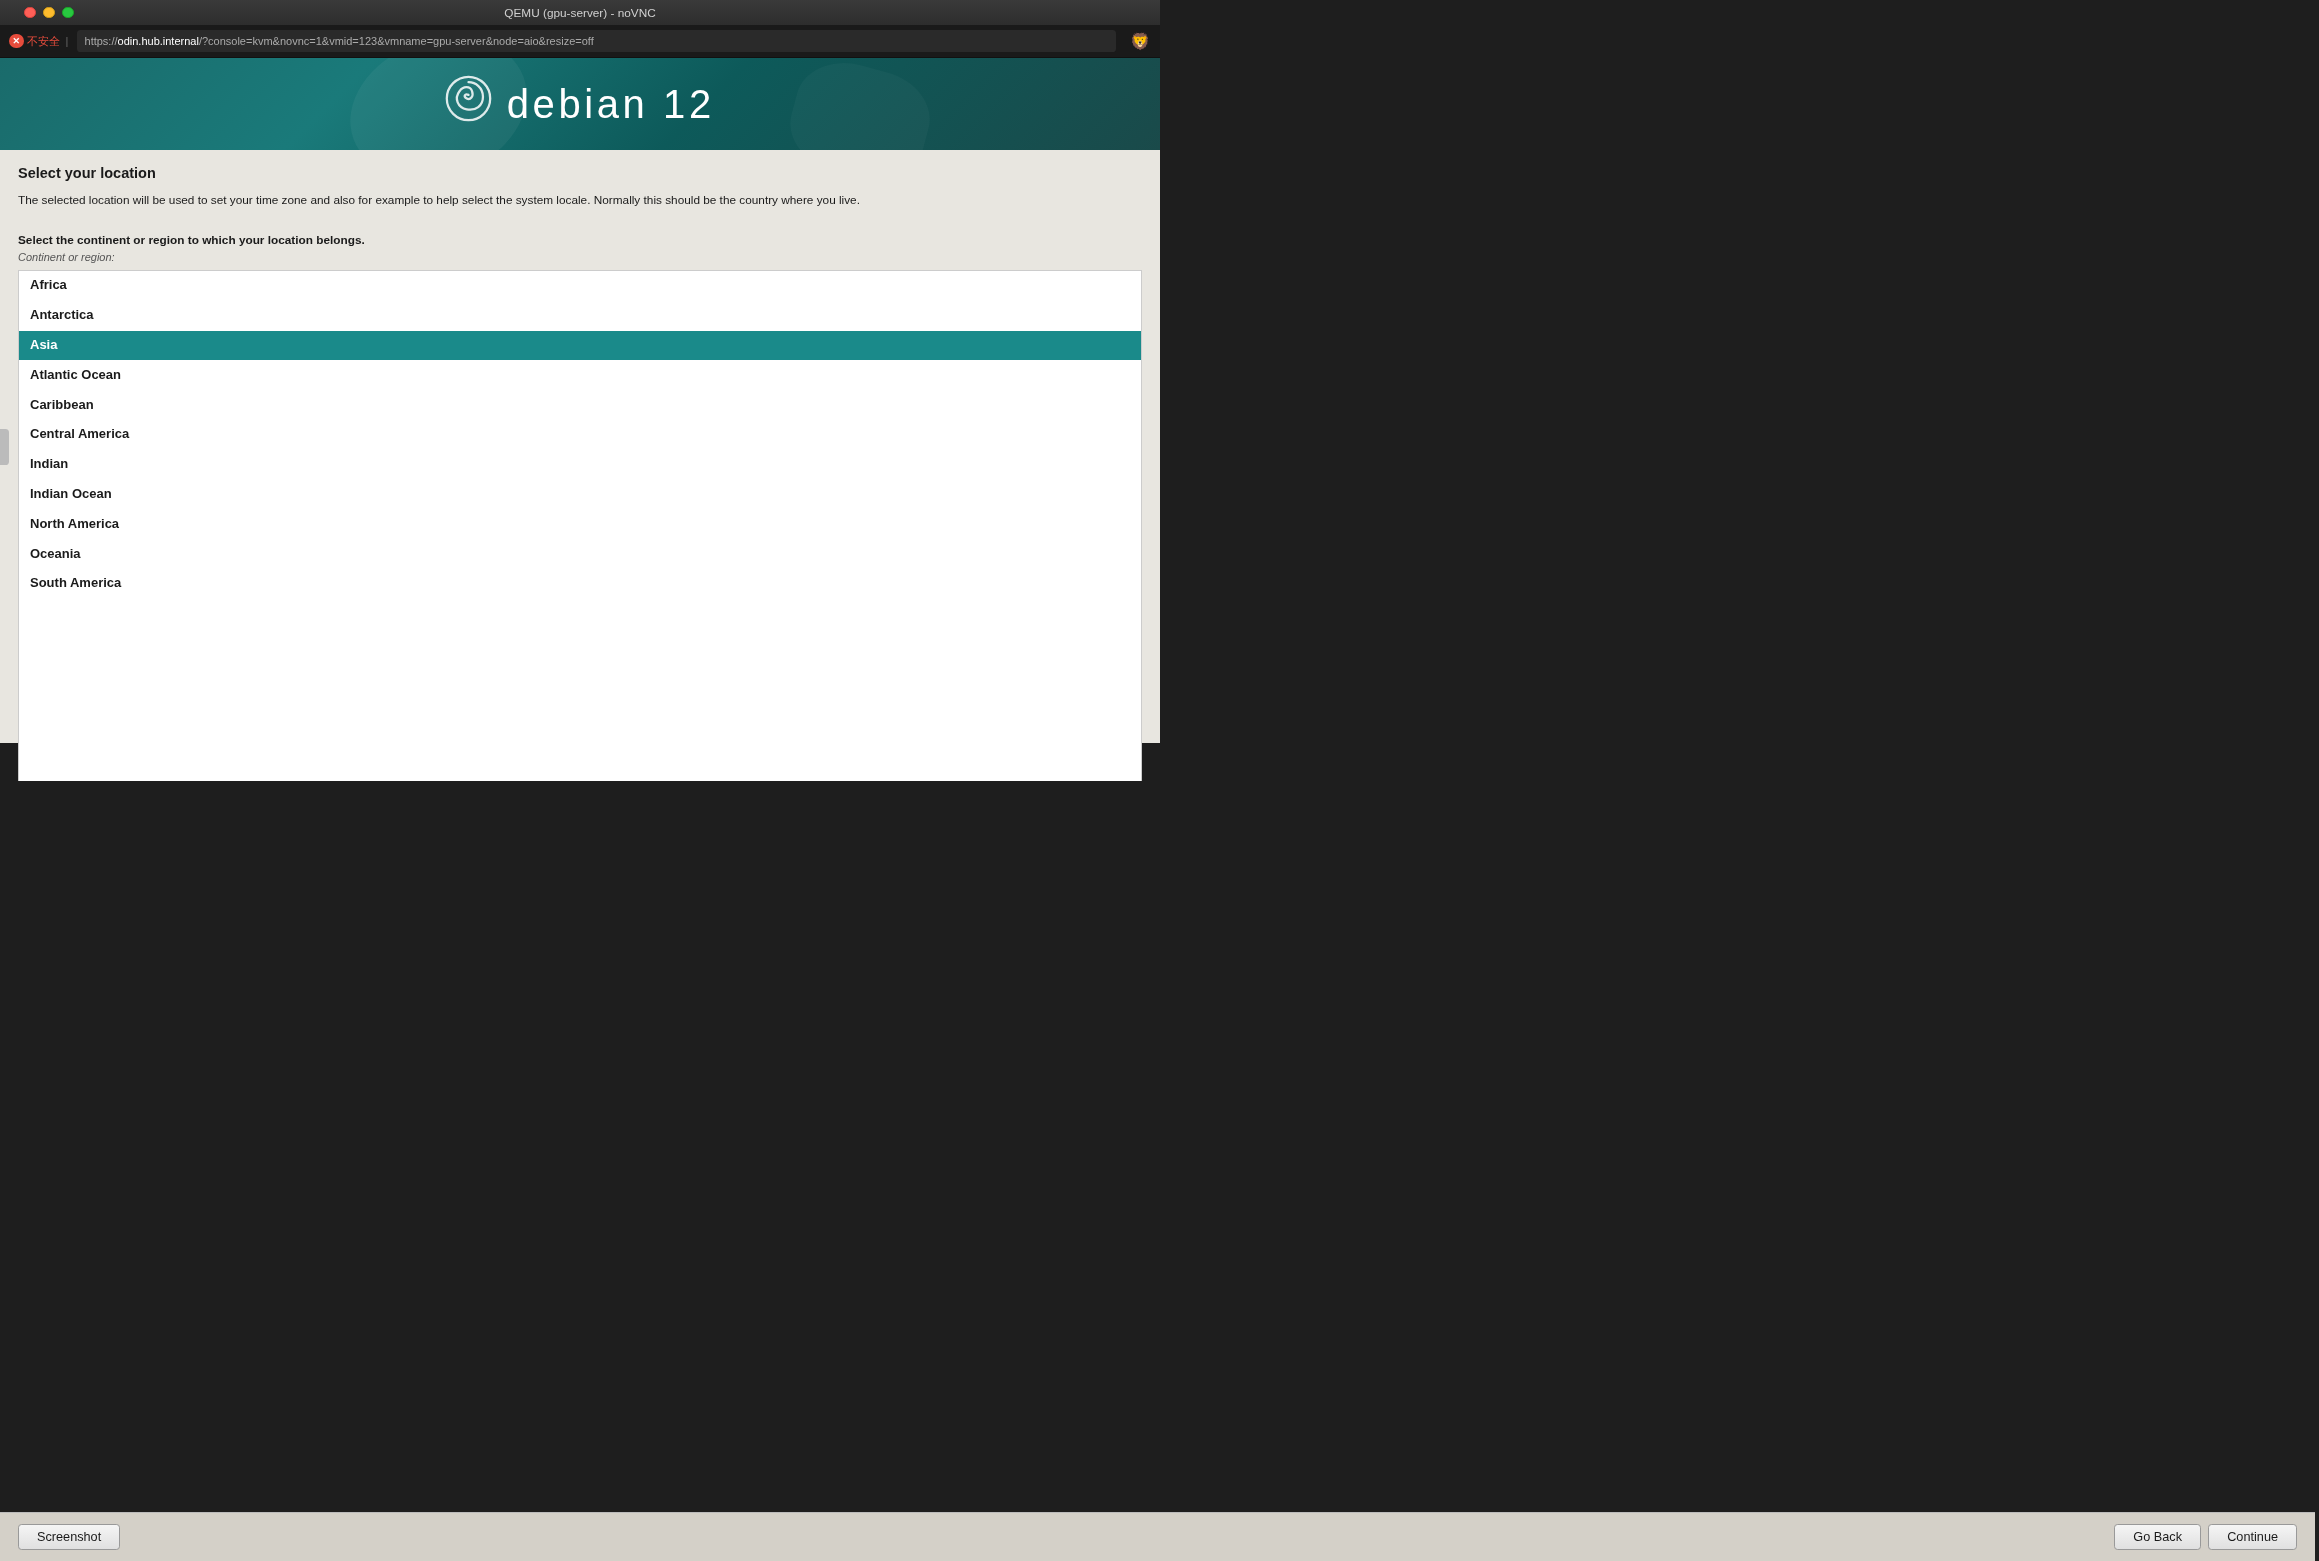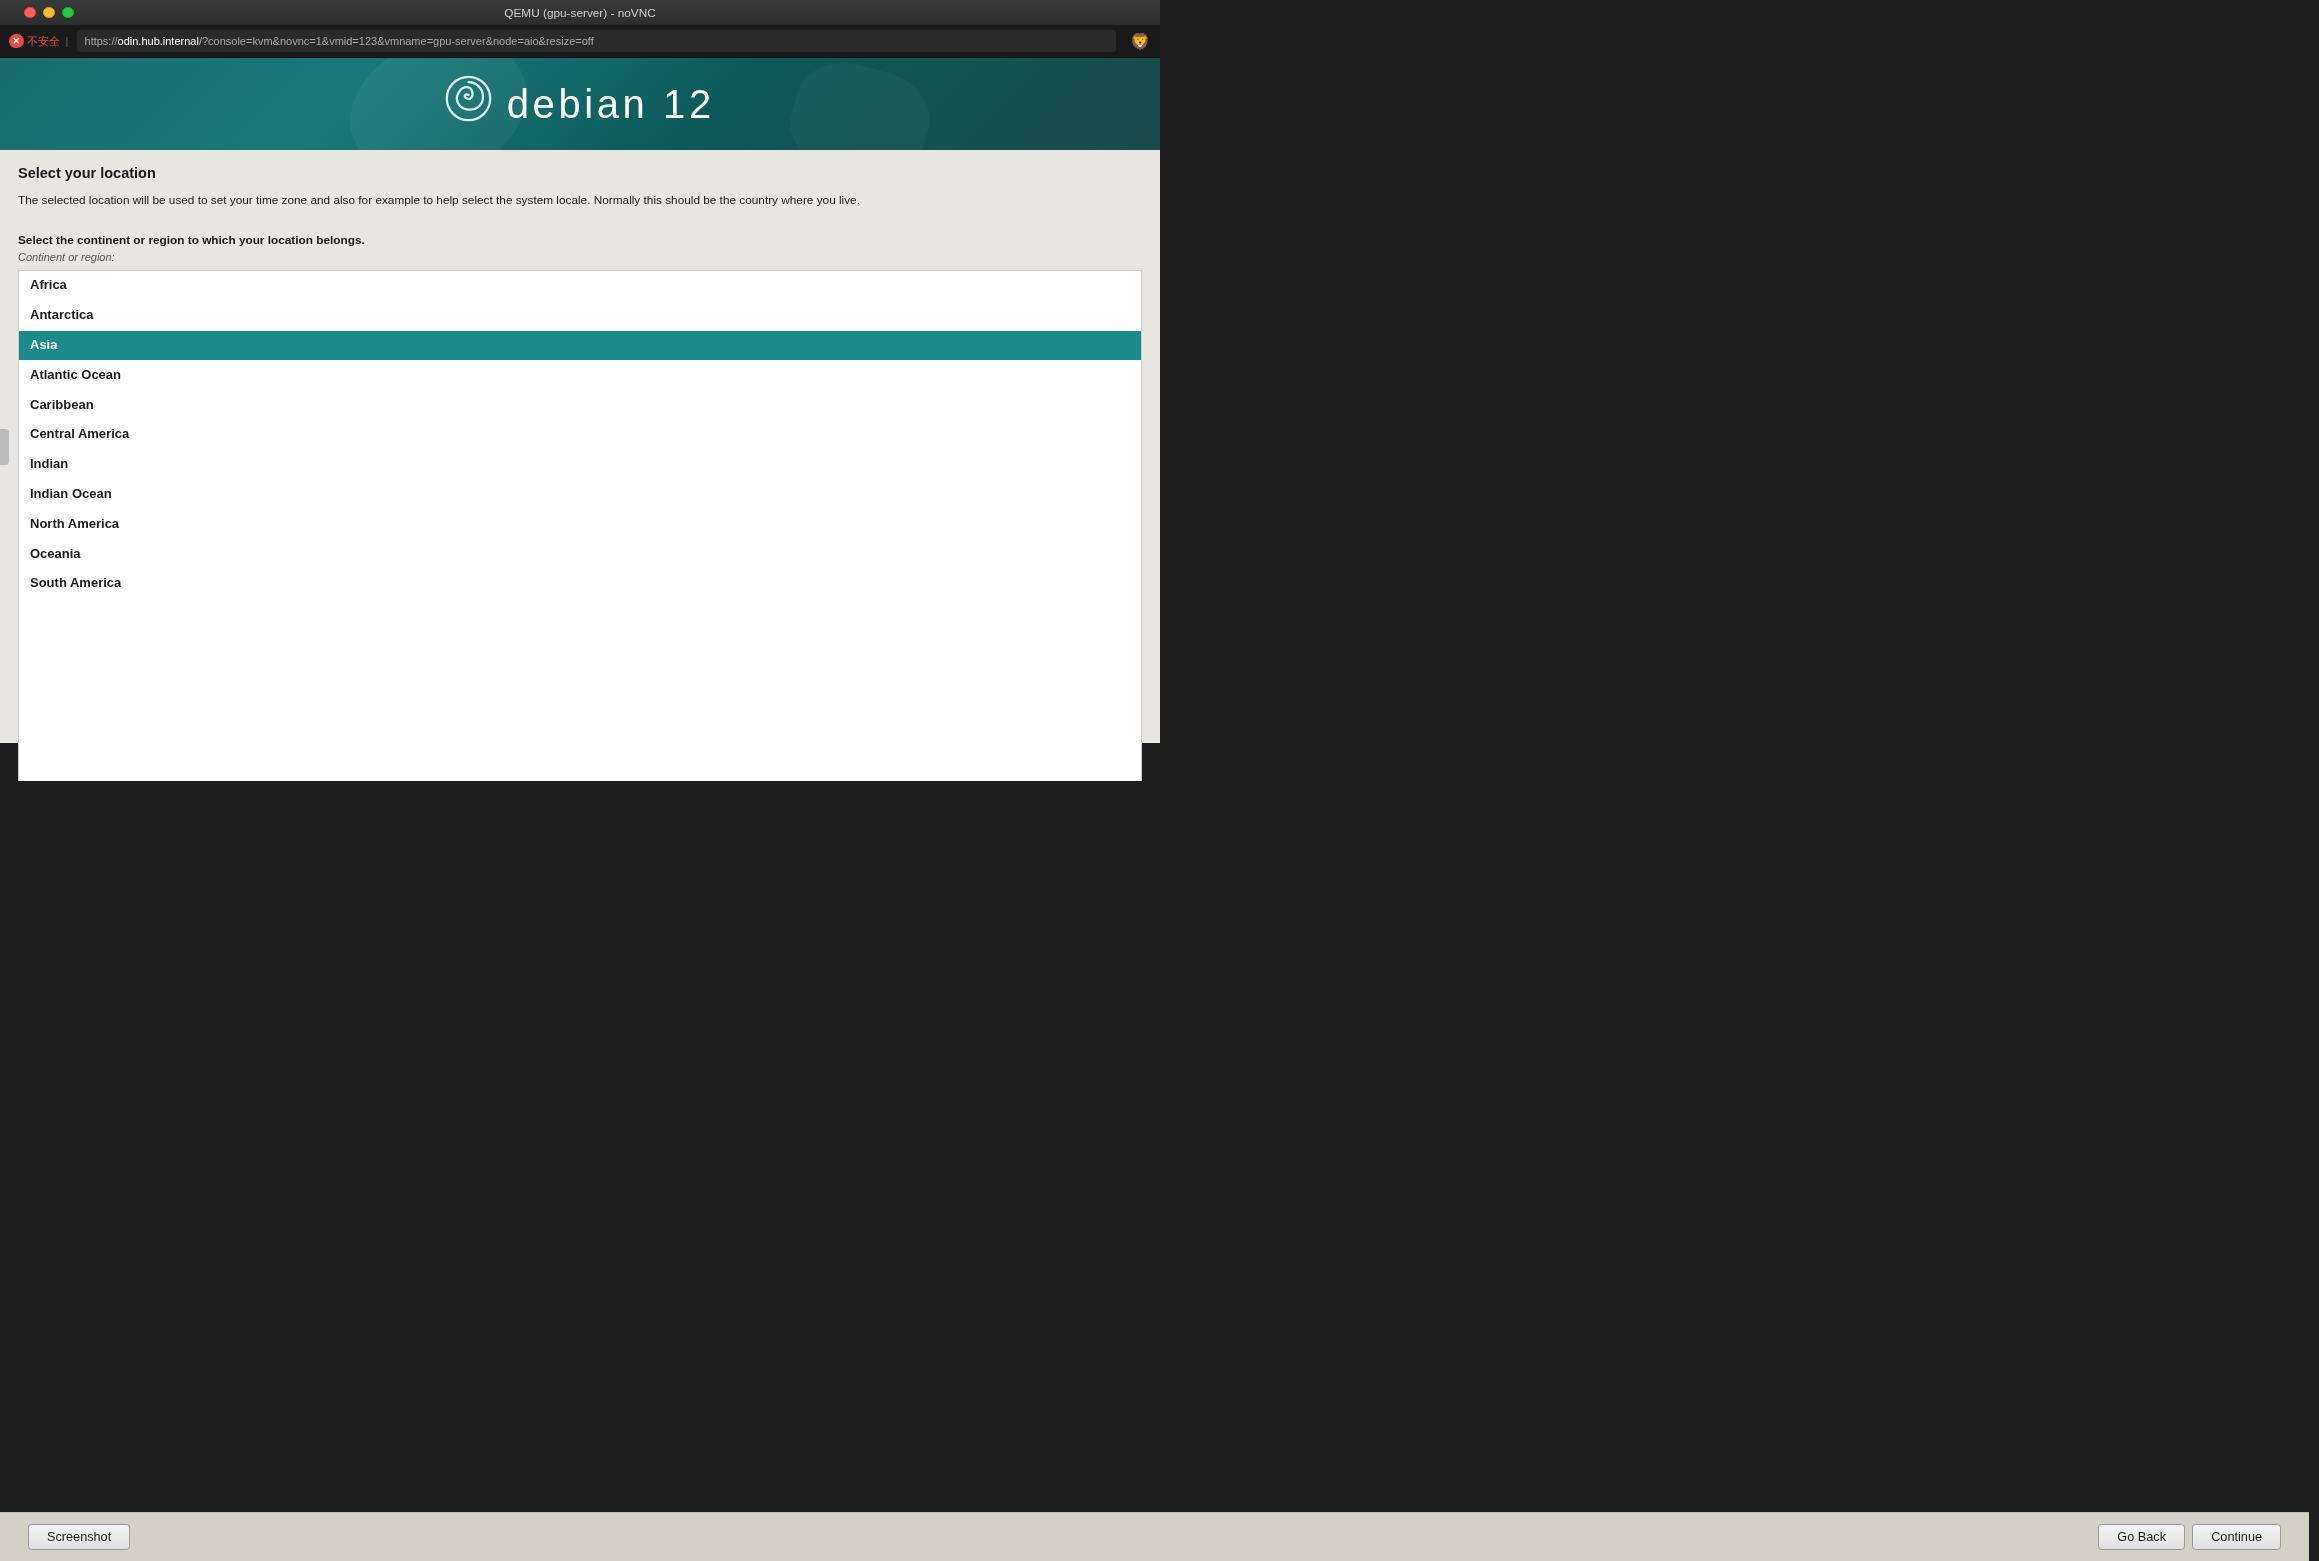--- a/index.html
+++ b/index.html
@@ -220,26 +220,26 @@
       border-radius: 0 3.6px 3.6px 0;
       cursor: pointer;
     }
 
     
     .bottom-bar {
       background: #d4d0c8;
       height: 49px;
       display: flex;
       align-items: center;
-      padding: 0 28px;
+      padding: 0 18px;
       border-top: 0.9px solid #bbb;
       position: absolute;
       bottom: 0;
       left: 0;
-      right: 10px;
+      right: 4px;
     }
 
     .bottom-bar-btn {
       padding: 5.4px 18px;
       font-size: 12.7px;
       border: 0.9px solid #999;
       border-radius: 3.6px;
       background: linear-gradient(180deg, #f5f5f5 0%, #e0e0e0 100%);
       cursor: pointer;
       font-family: inherit;

